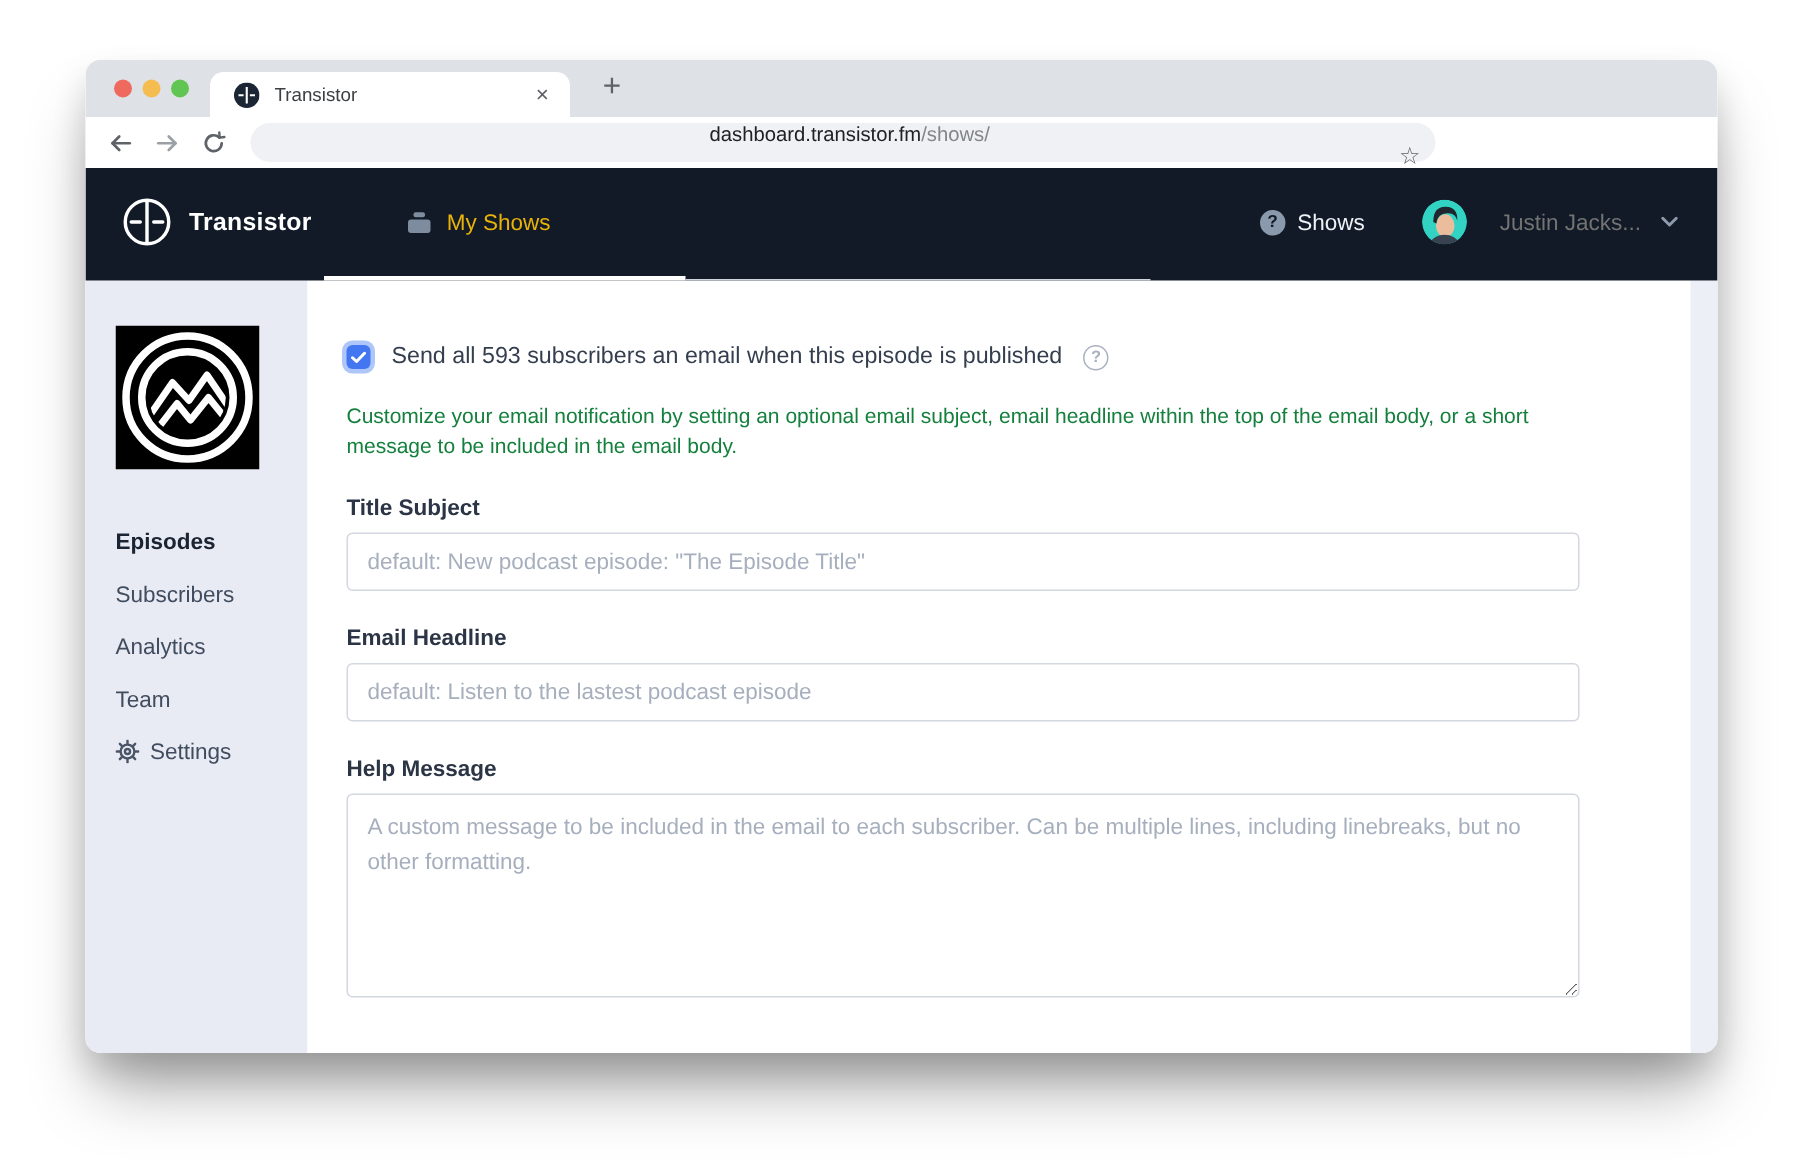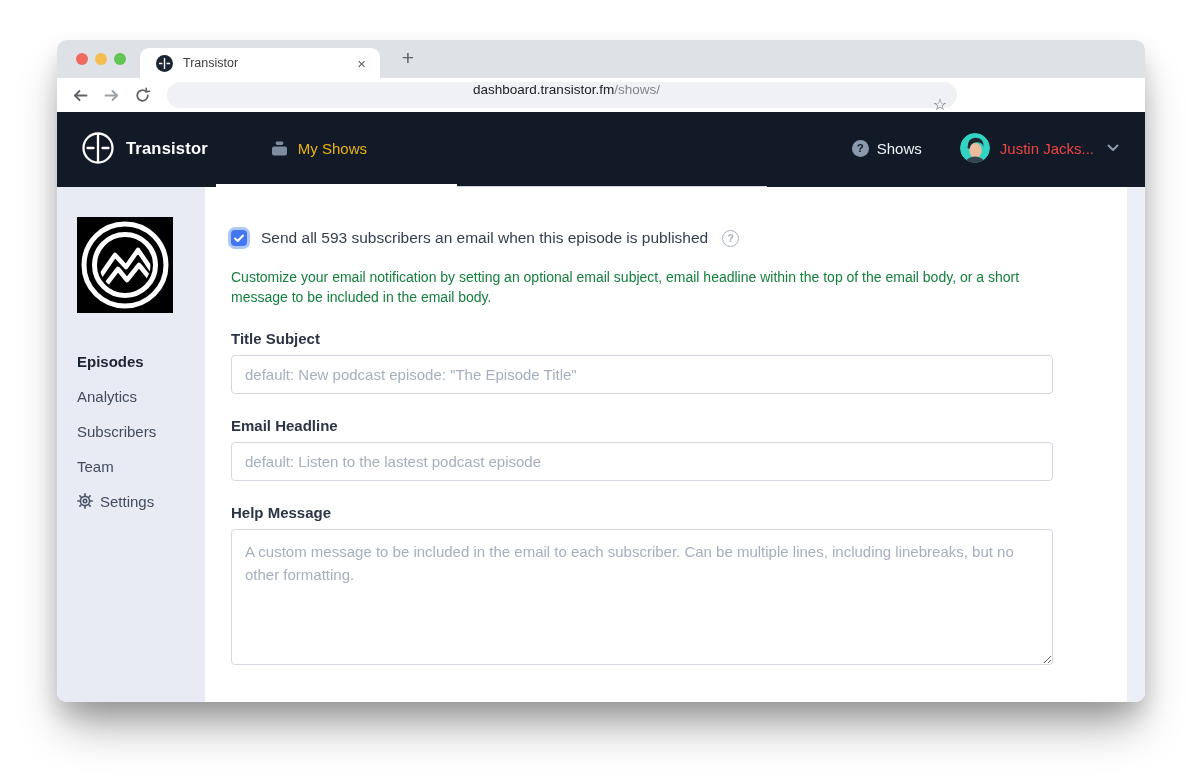--- a/index.html
+++ b/index.html
@@ -42,21 +42,21 @@
   .brand{ display:flex; align-items:center; gap:11px; }
   .brand-name{ color:#fff; font-size:16.5px; font-weight:bold; letter-spacing:.2px; }
   .myshows{ margin-left:62px; display:flex; align-items:center; gap:9px; }
   .myshows-label{ color:#eab308; font-size:15px; }
   .nav-right{ margin-left:auto; display:flex; align-items:center; }
   .help{ display:flex; align-items:center; gap:8px; }
   .help-badge{ width:17px; height:17px; border-radius:50%; background:#8b99ac; color:#111a26;
                font-size:11.5px; font-weight:bold; display:grid; place-items:center; }
   .help-label{ color:#eef2f7; font-size:15px; }
   .avatar{ width:30px; height:30px; border-radius:50%; overflow:hidden; margin-left:38px; flex:none; }
-  .user-name{ color:#ef4444; font-size:15px; margin-left:10px; white-space:nowrap; }
+  .user-name{ color:#737373; font-size:15px; margin-left:22px; white-space:nowrap; }
   .user-chevron{ margin-left:13px; display:grid; place-items:center; }
 
   
   .notch-row{ height:3px; background:#111a26; position:relative; flex:none; }
   .notch-white{ position:absolute; left:159px; top:0; width:241px; height:3px; background:#fff; }
   .notch-hairline{ position:absolute; left:400px; bottom:0; width:310px; height:1px; background:#cfd4dc; }
 
   
   .mainrow{ flex:1; display:flex; background:#fff; min-height:0; }
   .sidebar{ width:148px; flex:none; background:#e8ebf3; padding:30px 0 0 20px; }
@@ -203,24 +203,24 @@
         <g clip-path="url(#artclip)" fill="none" stroke="#fff" stroke-width="4.6" stroke-linejoin="round">
           <polyline points="20,64 38,38 49,50 61,33 78,58"></polyline>
           <polyline points="24,74 41,52 50,63 62,48 75,64"></polyline>
         </g>
       </svg>
       <nav class="side-nav">
         <div class="side-item active">
             <span>Episodes</span>
           </div>
         <div class="side-item">
+            <span>Subscribers</span>
+          </div>
+        <div class="side-item">
             <span>Analytics</span>
-          </div>
-        <div class="side-item">
-            <span>Subscribers</span>
           </div>
         <div class="side-item">
             <span>Team</span>
           </div>
         <div class="side-item">
           <svg width="16" height="16" viewBox="0 0 16 16" fill="none" stroke="#4a5568" stroke-width="1.6" stroke-linecap="round">
             <circle cx="8" cy="8" r="4.6"></circle>
             <circle cx="8" cy="8" r="1.7"></circle>
             <line x1="8" y1="0.8" x2="8" y2="2.6"></line>
               <line x1="8" y1="13.4" x2="8" y2="15.2"></line>

